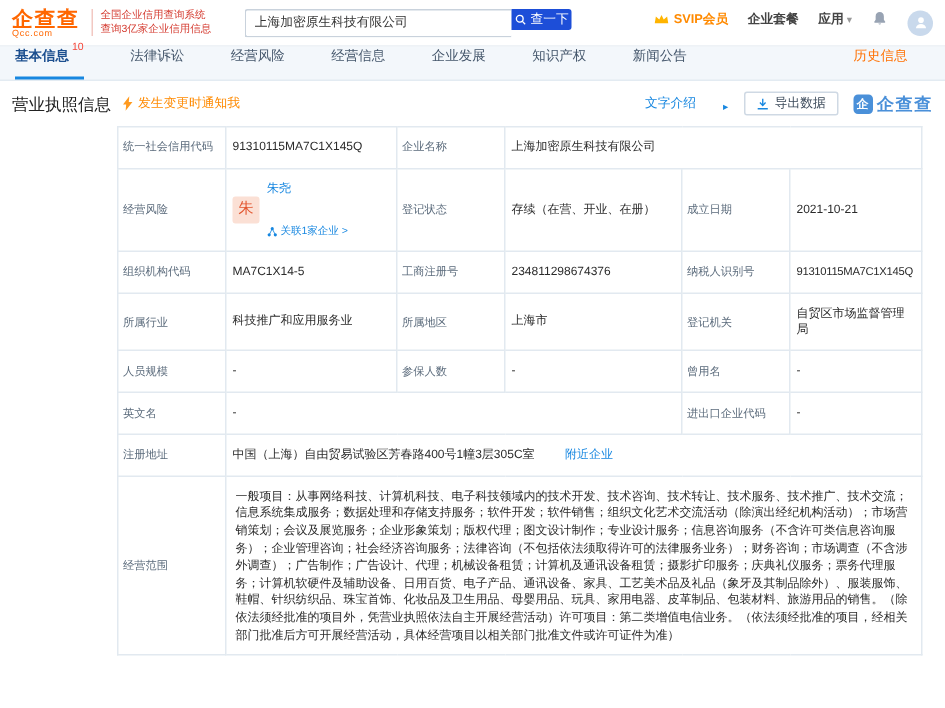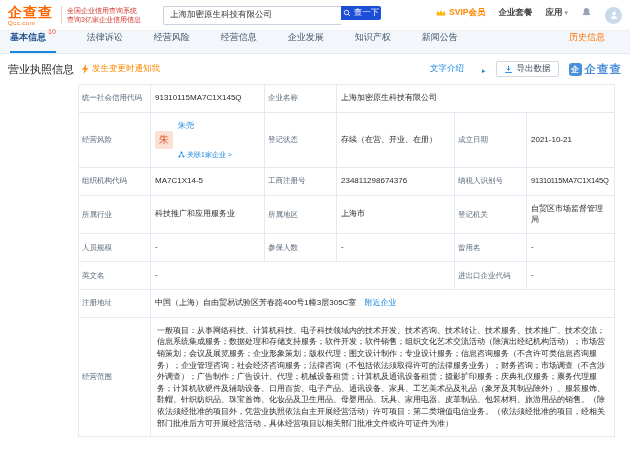--- a/index.html
+++ b/index.html
@@ -43,21 +43,21 @@
   .license-table td { border:1px solid #e2e9f0; padding:8px 4px; vertical-align:middle; word-break:break-all; line-height:1.35; }
   td.lbl { color:#5b6b7c; white-space:nowrap; overflow:hidden; font-size:7.5px; padding-left:3px; padding-right:3px; }
   td.val { color:#2b2b2b; }
   td.code6 { font-size:7.5px; letter-spacing:-0.2px; }
   .lnk { color:#1787e0; text-decoration:none; cursor:pointer; }
   .rep { display:flex; gap:5px; align-items:center; }
   .rep-avatar { width:18px; height:18px; background:#fbe0d5; color:#e2552f; font-size:10px; display:flex; align-items:center; justify-content:center; border-radius:2px; flex:none; cursor:pointer; }
   .rep-info { display:flex; flex-direction:column; gap:18px; }
   .rep-rel { font-size:7px; display:flex; align-items:center; gap:2px; }
   .scope-cell { line-height:1.45 !important; padding:7px 6px !important; }
-  .nearby { margin-left:6px; }
+  .nearby { margin-left:18px; }
 </style>
 </head>
 <body>
 
 <div class="topbar">
   <div class="logo-block">
     <span class="logo-text">企查查</span>
     <span class="logo-domain">Qcc.com</span>
   </div>
   <div class="slogan">

